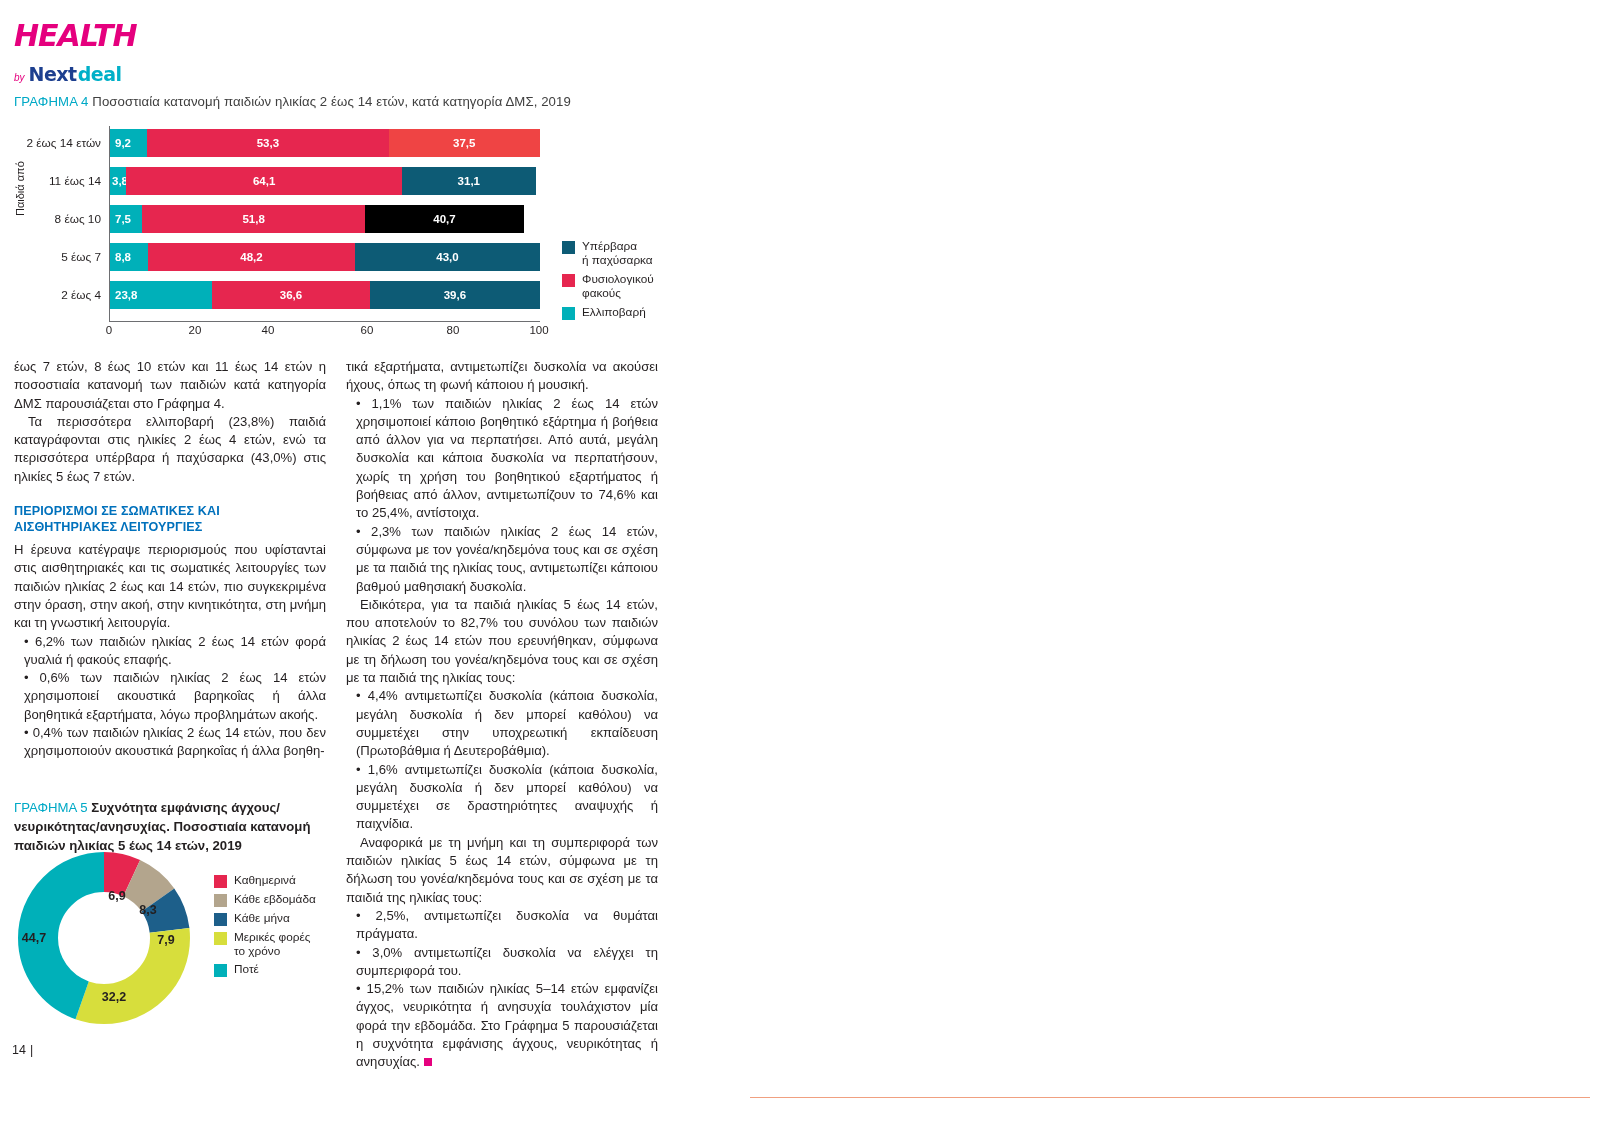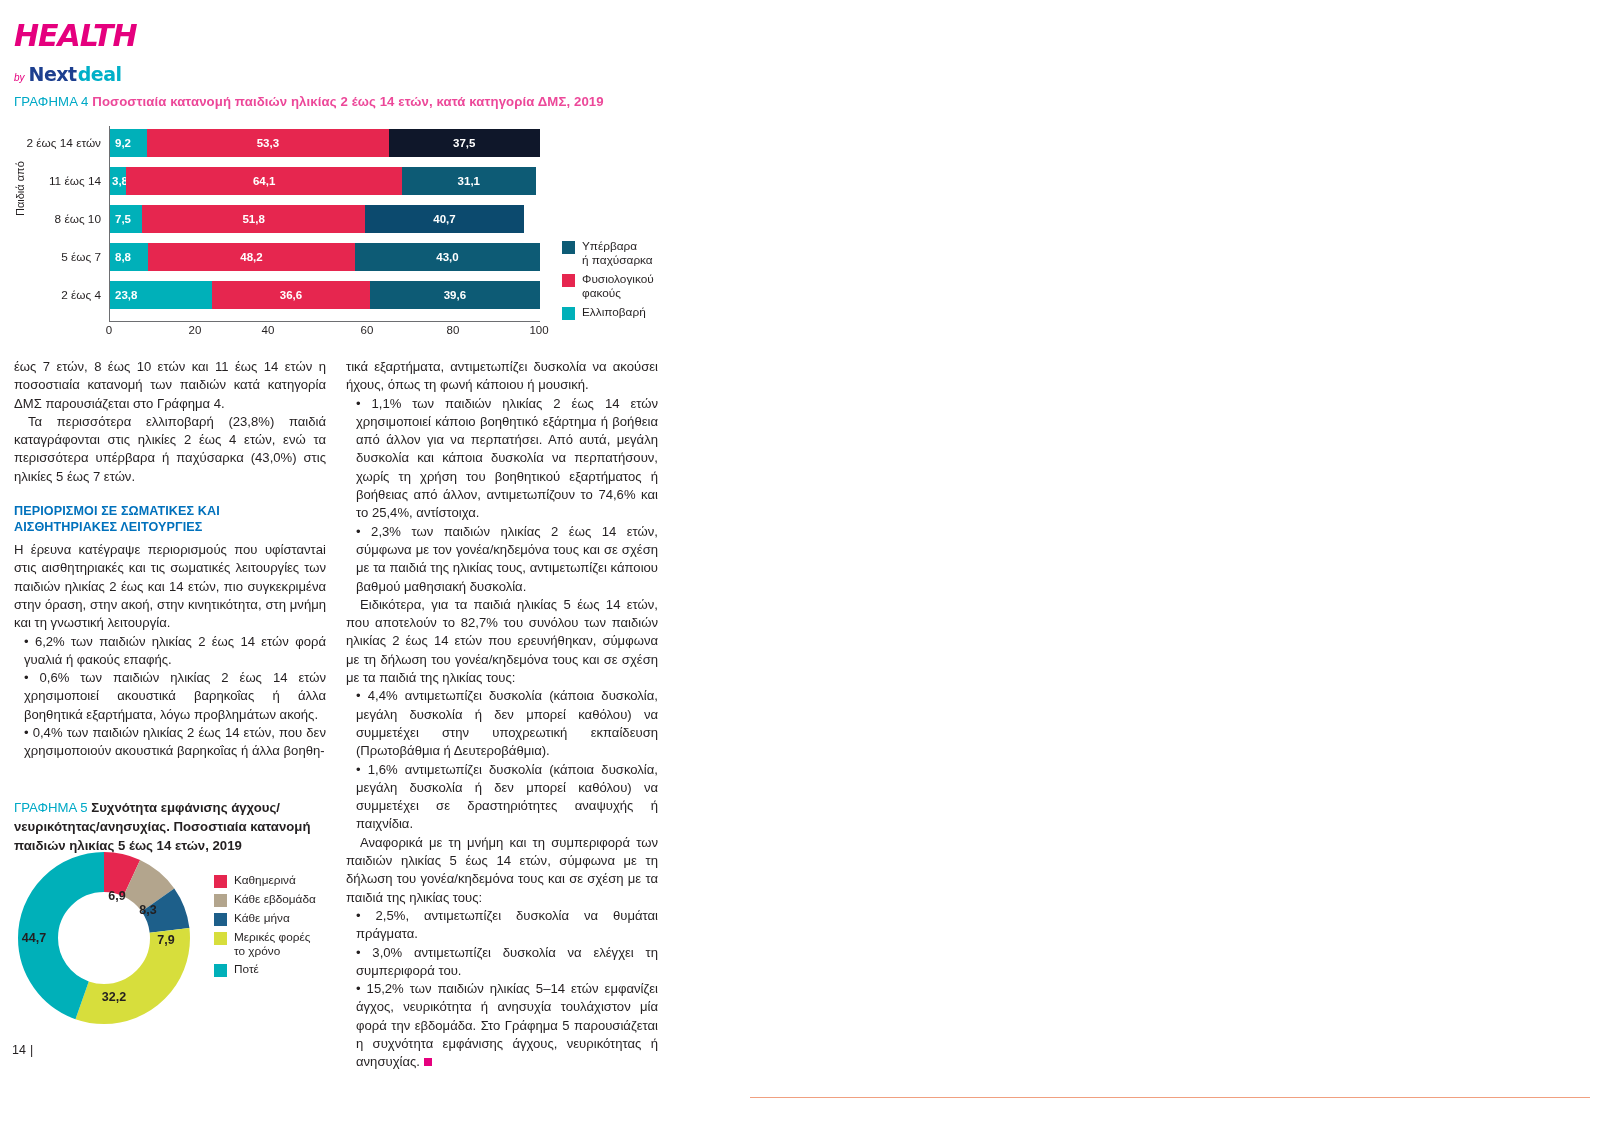--- a/index.html
+++ b/index.html
@@ -66,22 +66,22 @@
     top: 94px;
     font-size: 13.2px;
     line-height: 16px;
     letter-spacing: 0.1px;
   }
   #fig4-caption .fig-label {
     color: #00a9c6;
     font-weight: normal;
   }
   #fig4-caption .fig-title {
-    color: #ec4899;
-    font-weight: bold;
+    color: #404040;
+    font-weight: normal;
   }
 
   #fig4 {
     position: absolute;
     left: 14px;
     top: 120px;
     width: 660px;
     height: 220px;
   }
   #fig4 .ylabel {
@@ -315,21 +315,21 @@
   <div class="plot">
 
     <div class="bar-row" style="top:3px;">
       <div class="cat">2 έως 14 ετών</div>
       <div class="seg first" style="width:39.56px;background:#00b0b9;">
           <span class="lbl">9,2</span>
         </div>
       <div class="seg" style="width:257px;background:#e6264f;">
           <span class="lbl">53,3</span>
         </div>
-      <div class="seg" style="width:161.25px;background:#0f172a;">
+      <div class="seg" style="width:161.25px;background:#ef4444;">
           <span class="lbl">37,5</span>
         </div>
     </div>
 
     <div class="bar-row" style="top:41px;">
       <div class="cat">11 έως 14</div>
       <div class="seg first" style="width:16.34px;background:#00b0b9;">
           <span class="lbl" style="padding-left:2px;">3,8</span>
         </div>
       <div class="seg" style="width:275.63px;background:#e6264f;">
@@ -341,21 +341,21 @@
     </div>
 
     <div class="bar-row" style="top:79px;">
       <div class="cat">8 έως 10</div>
       <div class="seg first" style="width:32.25px;background:#00b0b9;">
           <span class="lbl">7,5</span>
         </div>
       <div class="seg" style="width:222.74px;background:#e6264f;">
           <span class="lbl">51,8</span>
         </div>
-      <div class="seg" style="width:159px;background:#0c4a6e;align-items:center;">
+      <div class="seg" style="width:159px;background:#000000;align-items:center;">
           <span class="lbl">40,7</span>
         </div>
     </div>
 
     <div class="bar-row" style="top:117px;">
       <div class="cat">5 έως 7</div>
       <div class="seg first" style="width:37.84px;background:#00b0b9;">
           <span class="lbl">8,8</span>
         </div>
       <div class="seg" style="width:207.26px;background:#e6264f;">

